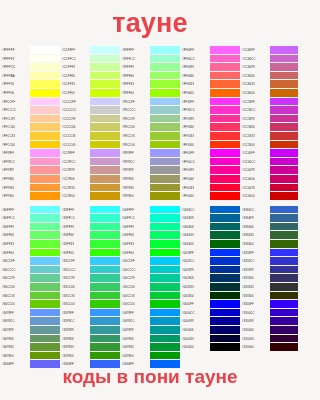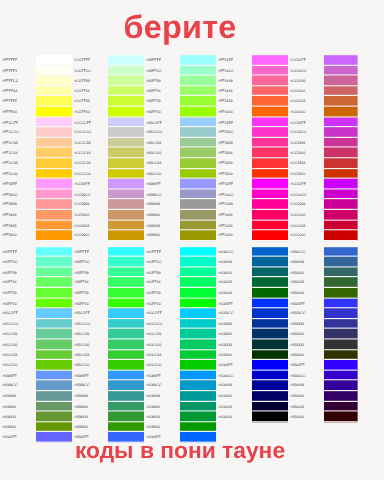--- a/index.html
+++ b/index.html
@@ -68,21 +68,21 @@
     color:#e8424a;
     font-size:19px;
     font-weight:700;
     line-height:1;
   }
 </style>
 </head>
 <body>
 
 <div id="header">
-  <span>берите</span>
+  <span>тауне</span>
 </div>
 
 <div id="palette">
     <div class="colgroup">
       <div class="rowblock">
         <div class="row">
           <div class="lab">#FFFFFF</div>
           <div class="sw" style="background: rgb(255, 255, 255);"></div>
         </div>
         <div class="row">

